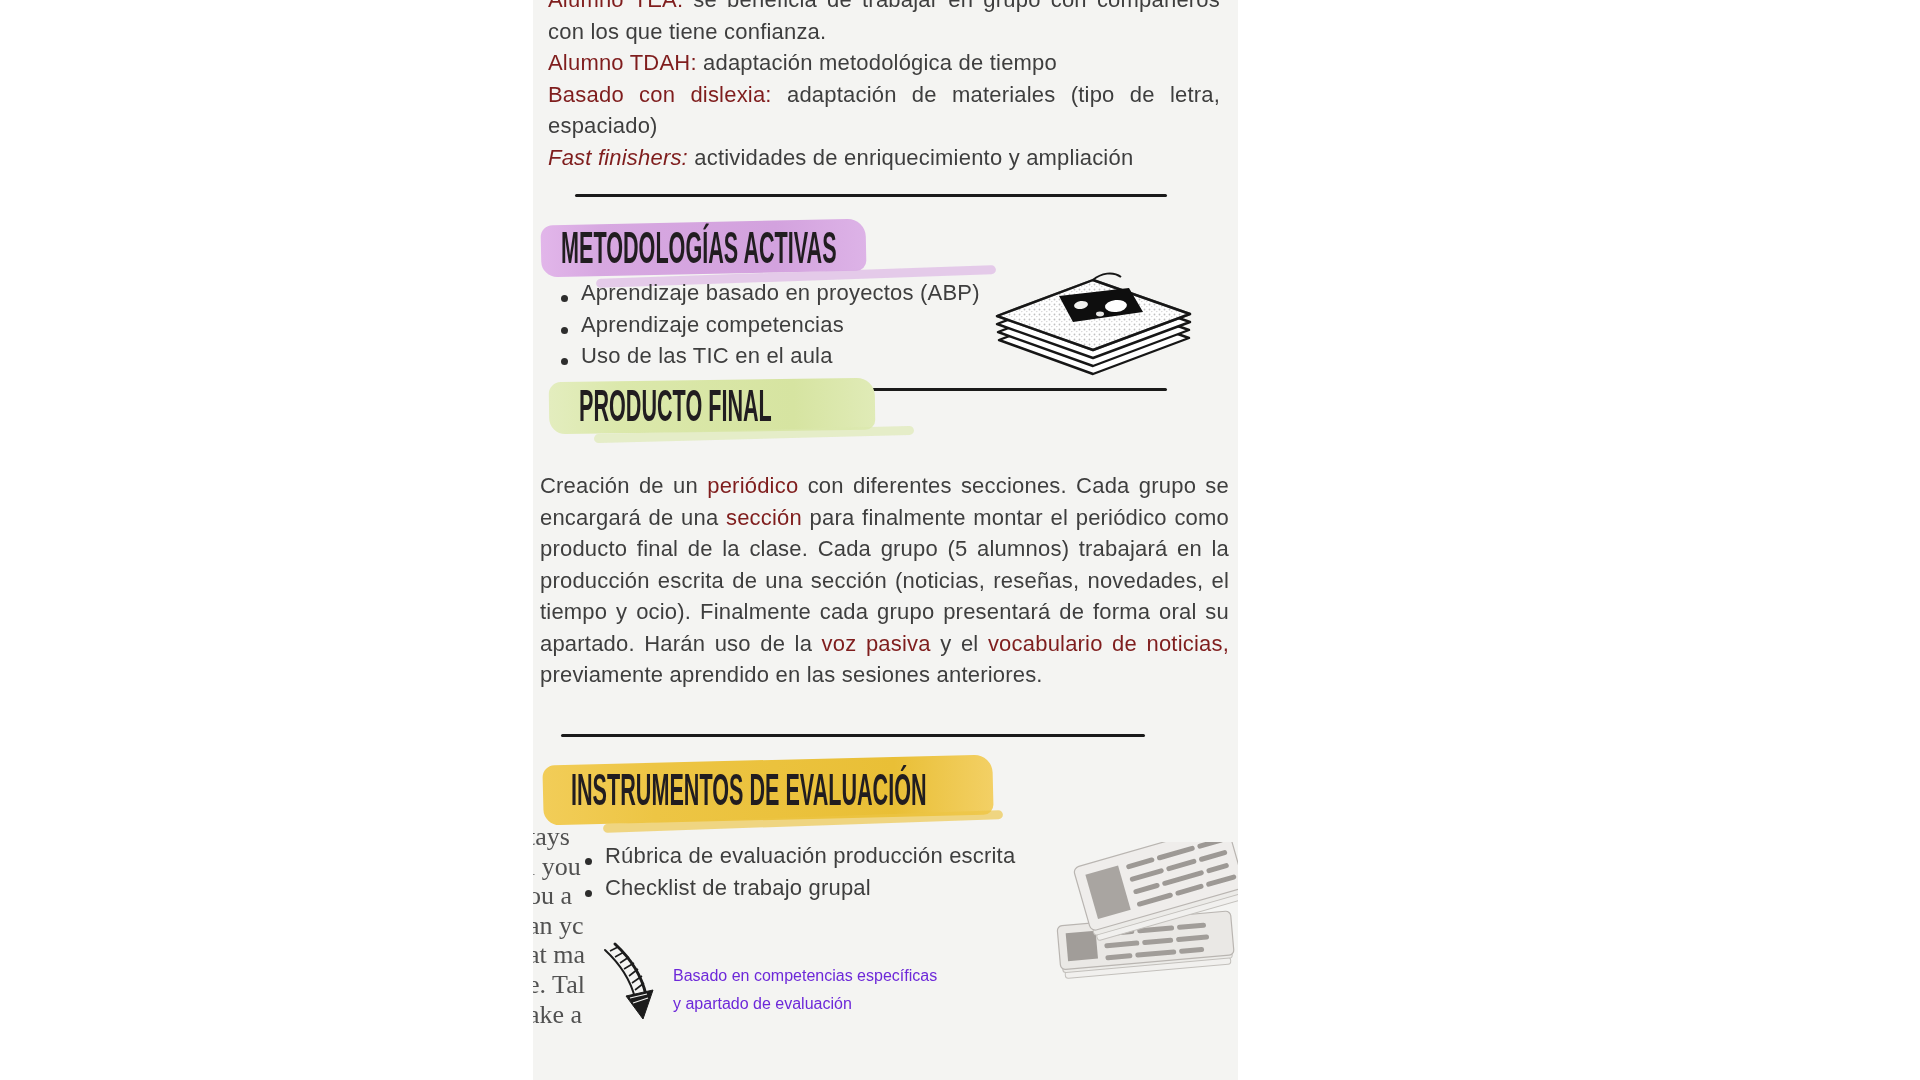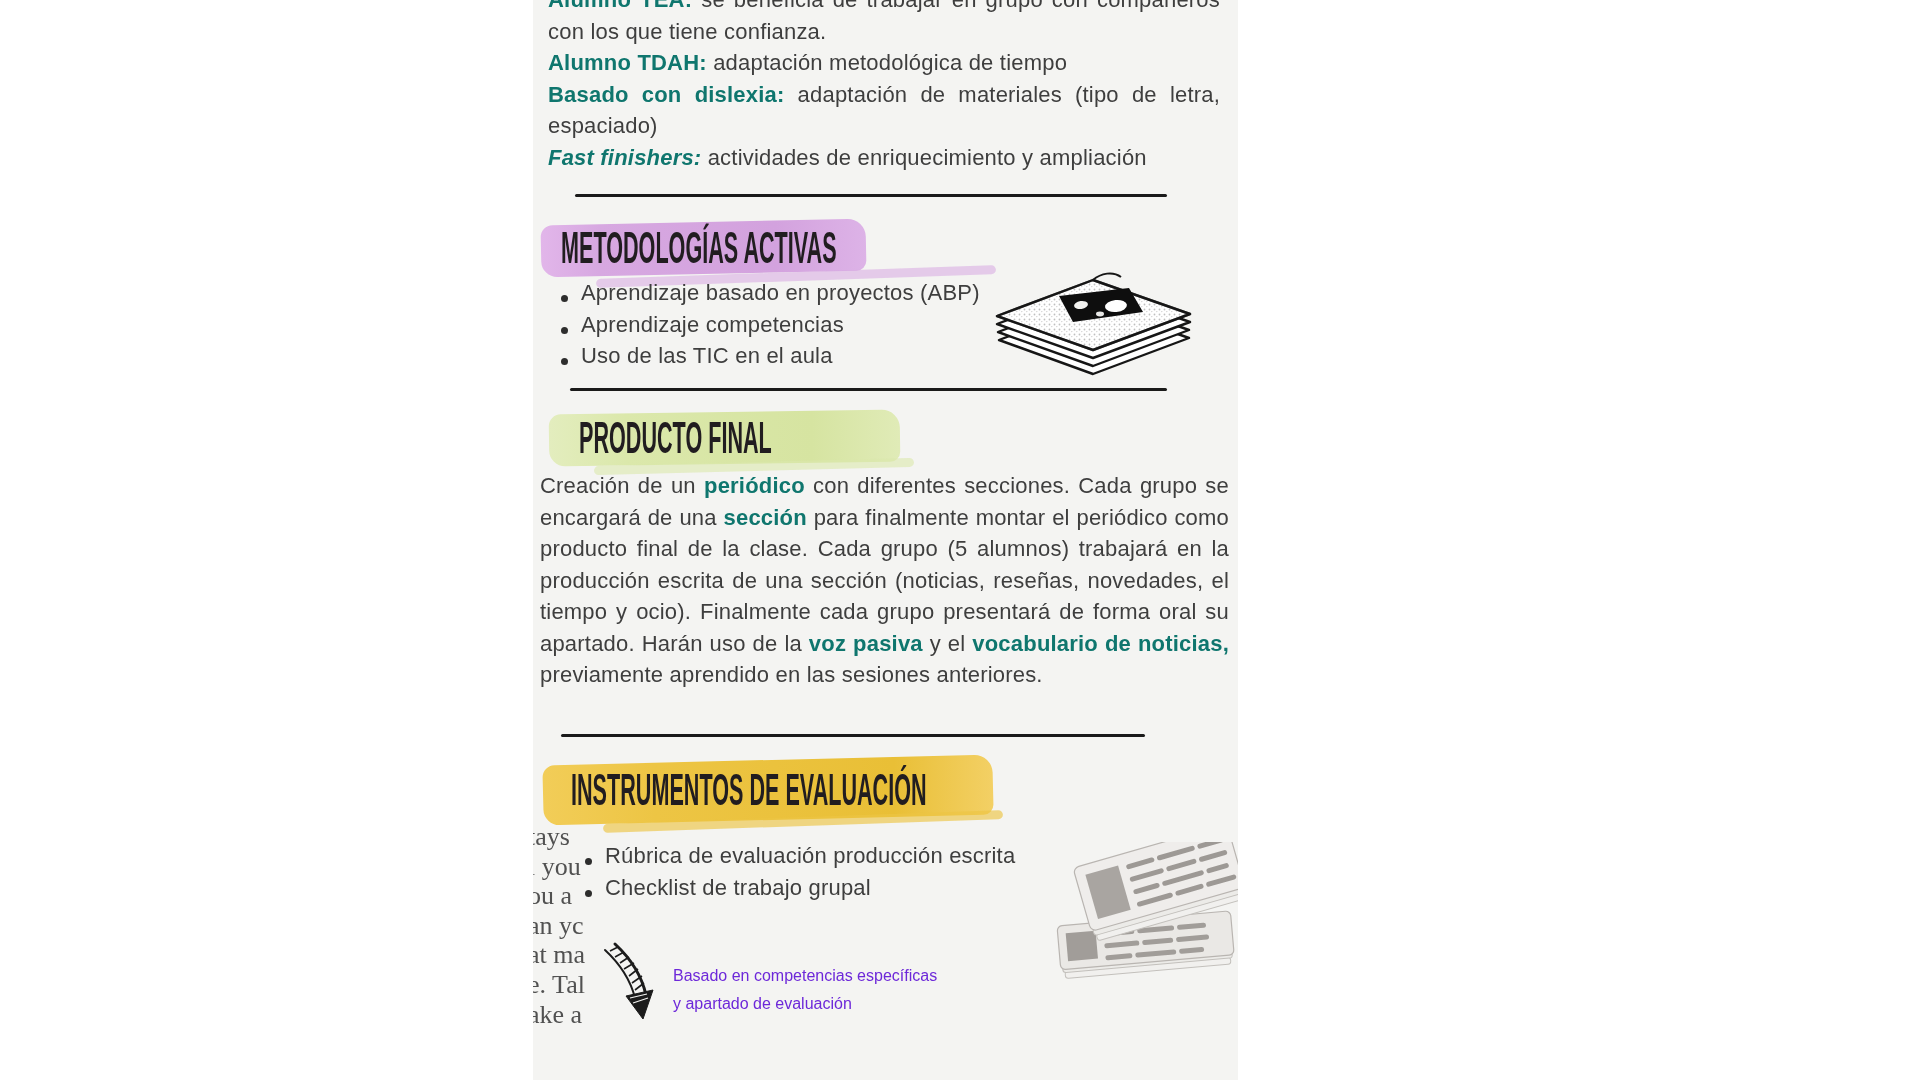--- a/index.html
+++ b/index.html
@@ -2,21 +2,21 @@
 <html><head>
 <meta charset="utf-8">
 <style>
   html,body{margin:0;padding:0;background:#ffffff;}
   body{width:1920px;height:1080px;font-family:"Liberation Sans",sans-serif;}
   .canvas{position:relative;width:1920px;height:1080px;background:#ffffff;overflow:hidden;}
   .page{position:absolute;left:533px;top:0;width:705px;height:1080px;background:#f4f4f2;overflow:hidden;}
   .abs{position:absolute;}
   .body-text{font-size:22px;line-height:31.5px;color:#3e3e3e;letter-spacing:0.2px;}
   .jst{text-align:justify;}
-  .seg-b{font-weight:700;color:#0f766e;}
+  .seg-b{font-weight:400;color:#7f1d1d;}
   .seg-i{font-style:italic;}
   .rule{position:absolute;height:3px;background:#1a1a1a;border-radius:2px;}
   .brush{position:absolute;}
   .blob{position:absolute;inset:0;border-radius:12px 18px 10px 16px;}
   .blob.purple{background:linear-gradient(92deg,#e2b6ea 0%,#d7a8e1 18%,#d3a2de 72%,#ddb3e7 100%);transform:rotate(-1.2deg);}
   .blob.green{background:linear-gradient(90deg,#e3edbe 0%,#dbe8ab 22%,#d6e4a1 75%,#e0ebb7 100%);transform:rotate(-0.8deg);}
   .blob.yellow{background:linear-gradient(91deg,#f2cd58 0%,#edc544 25%,#e9bf36 78%,#f3d065 100%);transform:rotate(-1.4deg);}
   .tail{position:absolute;height:9px;border-radius:6px;}
   .tail.purple{background:#d7a8e1;opacity:.55;transform:rotate(-2deg);}
   .tail.green{background:#dbe8ab;opacity:.6;transform:rotate(-1.5deg);}
@@ -80,21 +80,21 @@
         <path d="M14,48 L110,82 L207,46 L110,12 Z" fill="#ffffff"></path>
         <path d="M14,48 L110,82 L207,46 L110,12 Z" fill="url(#stip)" opacity="0.55"></path>
         <path d="M110,12 C118,5 130,3 138,9" fill="none" stroke-width="2"></path>
       </g>
       <polygon points="76,28 146,20 160,44 90,54" fill="#0e0e0e"></polygon>
       <ellipse cx="98" cy="37" rx="7" ry="4" fill="#f2f2f0" transform="rotate(-8 98 37)"></ellipse>
       <ellipse cx="133" cy="38" rx="11" ry="6" fill="#ffffff" transform="rotate(-6 133 38)"></ellipse>
       <ellipse cx="117" cy="46" rx="4" ry="2.4" fill="#e8e8e6"></ellipse>
     </svg>
 
-    <div class="brush" style="left:16px;top:412px;width:326px;height:52px;padding-left:25px;">
+    <div class="brush" style="left:16px;top:380px;width:326px;height:52px;">
       <div class="blob green"></div>
       <div class="tail green" style="left:45px;top:50px;width:320px;"></div>
       <span class="h-title" style="left:30px;">PRODUCTO FINAL</span>
     </div>
 
     <div class="abs body-text jst" style="left:7px;top:470px;width:689px;"><span>Creación de un </span><span class="seg-b">periódico</span><span> con diferentes secciones. Cada grupo se encargará de una </span><span class="seg-b">sección</span><span> para finalmente montar el periódico como producto final de la clase. Cada grupo (5 alumnos) trabajará en la producción escrita de una sección (noticias, reseñas, novedades, el tiempo y ocio). Finalmente cada grupo presentará de forma oral su apartado. Harán uso de la </span><span class="seg-b">voz pasiva</span><span> y el </span><span class="seg-b">vocabulario de noticias,</span><span> previamente aprendido en las sesiones anteriores.</span></div>
 
     <div class="rule" style="left:28px;top:734px;width:584px;"></div>
 
     <div class="brush" style="left:10px;top:760px;width:450px;height:60px;">

